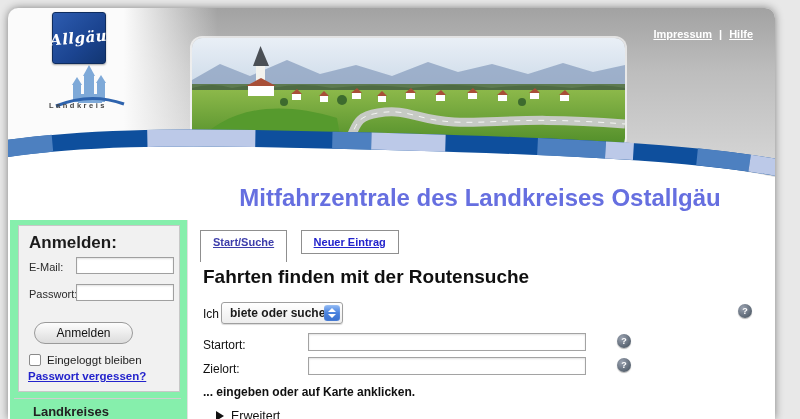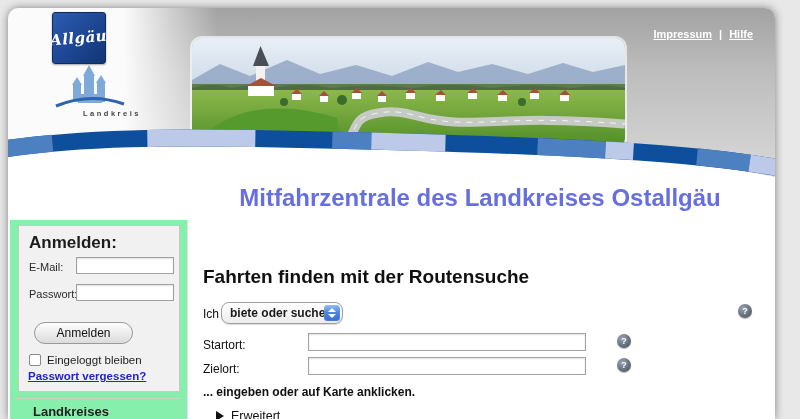--- a/index.html
+++ b/index.html
@@ -39,22 +39,22 @@
     display:flex;align-items:center;justify-content:center;
     box-shadow:0 1px 2px rgba(0,0,0,.35);
   }
   .allgaeu-logo span{
     color:#fff;font-family:"DejaVu Serif","Liberation Serif",serif;
     font-style:italic;font-weight:bold;font-size:15px;
     transform:rotate(-5deg);letter-spacing:.5px;
   }
   .castle-logo{position:absolute;left:42px;top:56px;width:80px;height:46px;}
   .lk-line1{
-    position:absolute;left:41px;top:101px;font-size:7.5px;letter-spacing:2.5px;
-    color:#444;font-weight:bold;margin-left:34px;
+    position:absolute;left:41px;top:93px;font-size:7.5px;letter-spacing:2.5px;
+    color:#444;font-weight:bold;
   }
   .lk-line2{
     position:absolute;left:40px;top:109px;font-size:15.5px;color:#3c3c3c;
     font-weight:normal;letter-spacing:.5px;
   }
   
   .hero{
     position:absolute;left:184px;top:30px;width:433px;height:110px;
     border-radius:10px;overflow:hidden;
     box-shadow:0 0 0 2px rgba(255,255,255,.65);
@@ -116,21 +116,21 @@
   .tab.active .tab-label{color:#3d3daa;text-decoration:underline;}
   .tab .tab-label{color:#2323cc;text-decoration:underline;}
   .content-heading{position:absolute;left:15px;top:46px;font-size:19px;font-weight:bold;color:#101010;}
   .form-label{font-size:12px;color:#101010;position:absolute;}
   .lbl-ich{left:15px;top:87px;}
   .lbl-after{left:163px;top:87px;}
   .lbl-start{left:15px;top:118px;}
   .lbl-ziel{left:15px;top:142px;}
   .fake-select{
     position:absolute;left:33px;top:82px;width:120px;height:20px;
-    border:1px solid #9f9f9f;border-radius:8px;
+    border:1px solid #9f9f9f;border-radius:3px;
     background:linear-gradient(to bottom,#ffffff,#ededed);
     box-shadow:0 1px 1px rgba(0,0,0,.15);
     cursor:pointer;
   }
   .fake-select .sel-label{
     position:absolute;left:8px;top:3px;font-size:12px;font-weight:bold;color:#1a1a1a;
   }
   .stepper{
     position:absolute;right:2px;top:2px;width:16px;height:16px;border-radius:3px;
     background:linear-gradient(to bottom,#93bcf6,#4a82de 50%,#3a71cf);
@@ -280,20 +280,28 @@
           <input type="checkbox" style="">
           <label>Eingeloggt bleiben</label>
         </div>
         <a class="forgot-link">Passwort vergessen?</a>
       </div>
       <div class="sidebar-divider"></div>
       <div class="register-heading">Landkreises</div>
     </div>
 
     <div class="content">
+      <div class="tabs">
+        <div class="tab active">
+          <span class="tab-label">Start/Suche</span>
+        </div>
+        <div class="tab">
+          <span class="tab-label">Neuer Eintrag</span>
+        </div>
+      </div>
 
       <div class="content-heading">Fahrten finden mit der Routensuche</div>
 
       <div class="form-label lbl-ich">Ich</div>
       <div class="fake-select">
         <span class="sel-label">biete oder suche</span>
         <span class="stepper">
             <span class="up"></span>
             <span class="dn"></span>
           </span>

